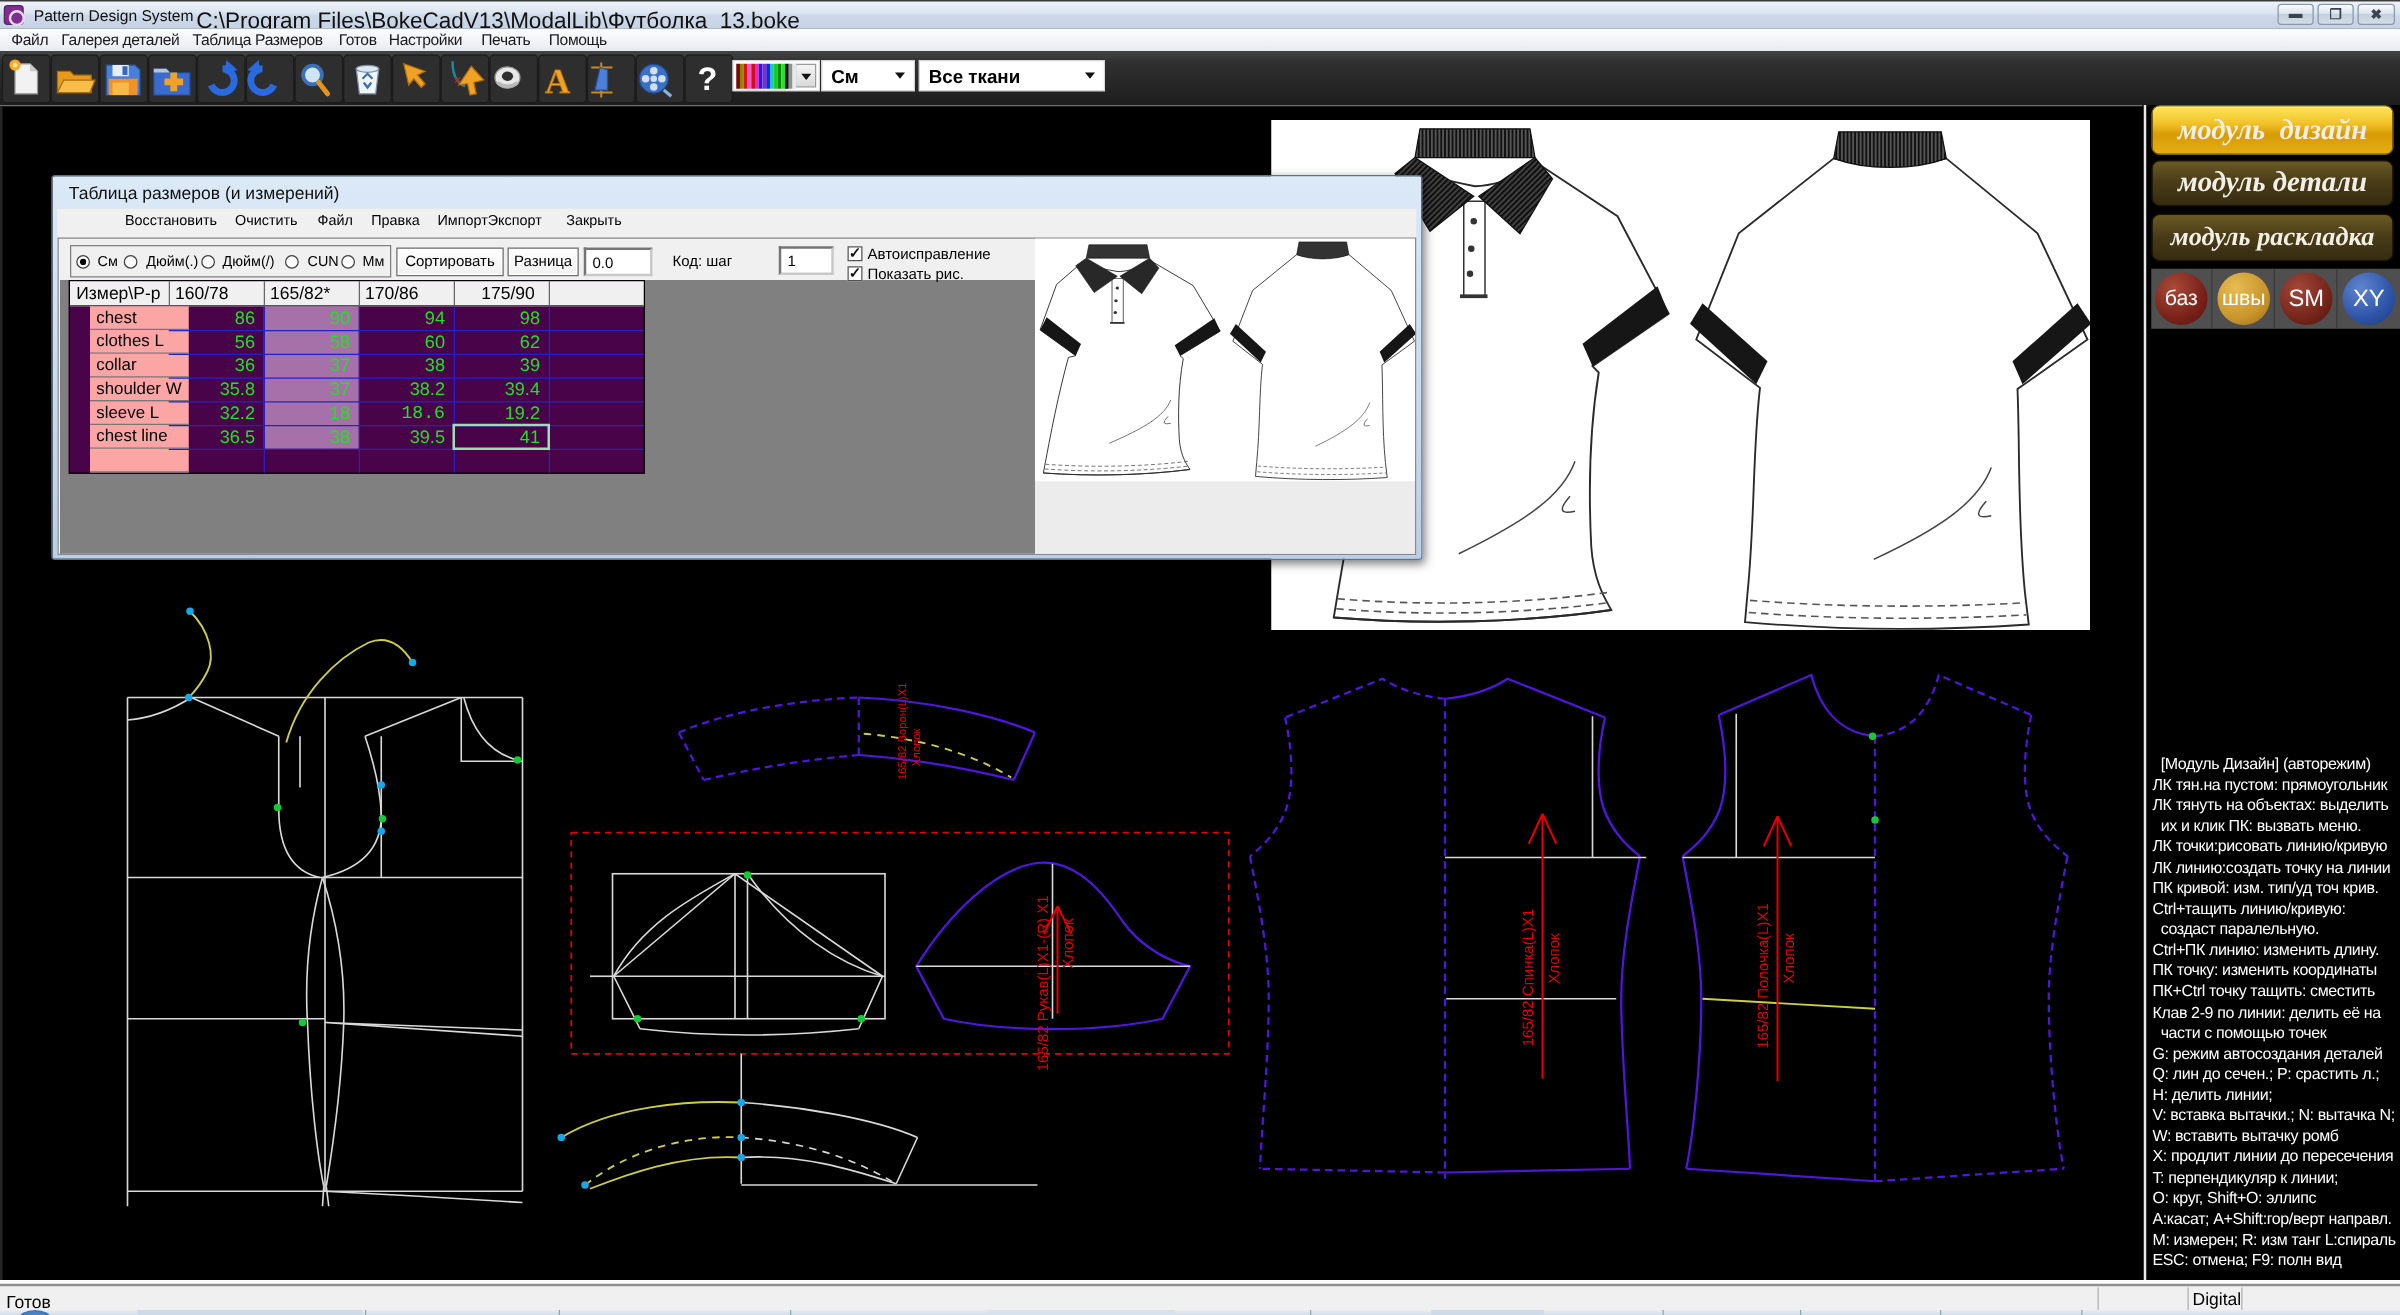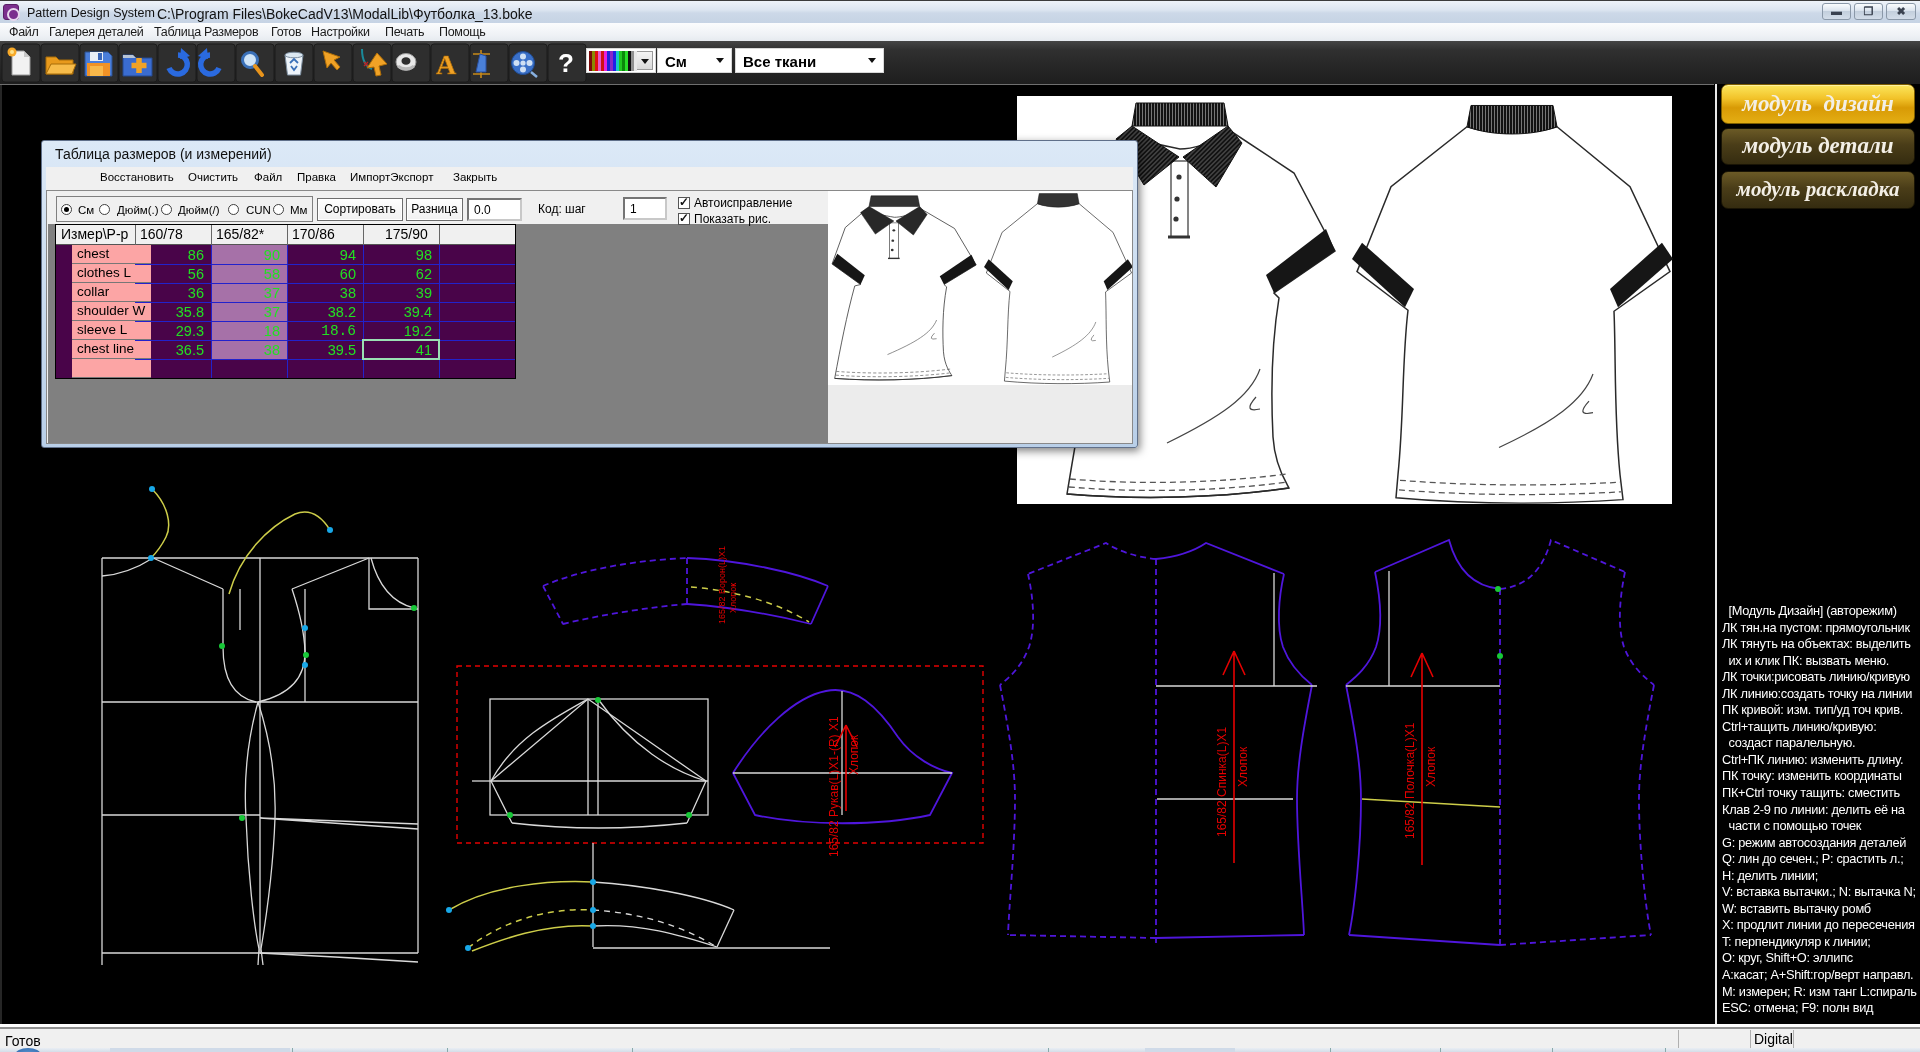--- a/index.html
+++ b/index.html
@@ -8,21 +8,21 @@
 
 
 #titlebar { position:absolute; left:0; top:0; width:1920px; height:23px;
   background:linear-gradient(#eef3f9 0%, #dde6f1 40%, #ccd8e8 55%, #c6d3e4 100%);
   border-top:1px solid #3c3c3c; }
 #appicon { position:absolute; left:3px; top:3px; width:16px; height:16px; border-radius:3px;
   background:#7c2f8e; border:1px solid #5a1f68; }
 #appicon:before { content:""; position:absolute; left:2.5px; top:2.5px; width:9px; height:9px; border-radius:50%;
   border:2px solid #e8d8ee; }
 #title-text { position:absolute; left:27px; top:5px; font-size:12.5px; color:#111; }
-#title-path { position:absolute; left:157px; top:5px; font-size:14px; color:#111; }
+#title-path { position:absolute; left:157px; top:5px; font-size:18px; color:#111; }
 .winbtn { position:absolute; top:2px; height:17px; border:1px solid #8a98a8; border-radius:3px;
   background:linear-gradient(#fafcfe, #dbe4ee 45%, #c3cfdd 50%, #d3dde9); }
 #btn-min { left:1822px; width:29px; }
 #btn-max { left:1854px; width:29px; }
 #btn-close { left:1886px; width:30px; }
 .winbtn span { position:absolute; left:0; right:0; top:1px; text-align:center; font-size:11px; color:#3a4250; font-weight:bold; }
 
 
 #menubar { position:absolute; left:0; top:23px; width:1920px; height:18px;
   background:linear-gradient(#fbfcfd, #eef1f5 70%, #e6eaef 100%); }
@@ -389,20 +389,34 @@
         <circle cx="1500" cy="571" r="3" fill="#18c838"></circle>
       </svg>
     <div style="position:absolute;left:0;top:0;width:2px;height:940px;background:#262626"></div>
   </div>
 
   <div id="sidebar">
     <div class="vline"></div>
     <div class="modbtn" id="mod1">модуль&nbsp;&nbsp;дизайн</div>
     <div class="modbtn" id="mod2">модуль детали</div>
     <div class="modbtn" id="mod3">модуль раскладка</div>
+    <div id="circles">
+      <div class="cell" style="left:0">
+          <div class="circ" style="background:radial-gradient(circle at 35% 30%, #a84a38, #7a221a 60%, #551109); font-size:17px; line-height:42px;">баз</div>
+        </div>
+      <div class="cell" style="left:50px">
+          <div class="circ" style="background:radial-gradient(circle at 35% 30%, #e8bc55, #c9952c 60%, #9a6c12); font-size:17px; line-height:42px;">швы</div>
+        </div>
+      <div class="cell" style="left:100px">
+          <div class="circ" style="background:radial-gradient(circle at 35% 30%, #a2463a, #76251a 60%, #50130b); font-size:19px; line-height:44px;">SM</div>
+        </div>
+      <div class="cell" style="left:150px; border-right:none">
+          <div class="circ" style="background:radial-gradient(circle at 35% 30%, #5f85cf, #2e54a8 60%, #1c3a80); font-size:19px; line-height:44px;">XY</div>
+        </div>
+    </div>
     <div id="helptext">  [Модуль Дизайн] (авторежим)
 ЛК тян.на пустом: прямоугольник
 ЛК тянуть на объектах: выделить
   их и клик ПК: вызвать меню.
 ЛК точки:рисовать линию/кривую
 ЛК линию:создать точку на линии
 ПК кривой: изм. тип/уд точ крив.
 Ctrl+тащить линию/кривую:
   создаст паралельную.
 Ctrl+ПК линию: изменить длину.
@@ -513,21 +527,21 @@
 <div class="num" style="left:79px;top:60px;width:69px;">36</div>
 <div class="num" style="left:155px;top:60px;width:69px;">37</div>
 <div class="num" style="left:231px;top:60px;width:69px;">38</div>
 <div class="num" style="left:307px;top:60px;width:69px;">39</div>
 <div class="lcell" style="top:77px;height:19px;line-height:18px;">shoulder W</div>
 <div class="num" style="left:79px;top:79px;width:69px;">35.8</div>
 <div class="num" style="left:155px;top:79px;width:69px;">37</div>
 <div class="num" style="left:231px;top:79px;width:69px;">38.2</div>
 <div class="num" style="left:307px;top:79px;width:69px;">39.4</div>
 <div class="lcell" style="top:96px;height:19px;line-height:18px;">sleeve L</div>
-<div class="num" style="left:79px;top:98px;width:69px;">29.3</div>
+<div class="num" style="left:79px;top:98px;width:69px;">32.2</div>
 <div class="num" style="left:155px;top:98px;width:69px;">18</div>
 <div class="num" style="left:231px;top:98px;width:69px;font-family:Liberation Mono, monospace;">18.6</div>
 <div class="num" style="left:307px;top:98px;width:69px;">19.2</div>
 <div class="lcell" style="top:115px;height:19px;line-height:18px;">chest line</div>
 <div class="num" style="left:79px;top:117px;width:69px;">36.5</div>
 <div class="num" style="left:155px;top:117px;width:69px;">38</div>
 <div class="num" style="left:231px;top:117px;width:69px;">39.5</div>
 <div class="num" style="left:307px;top:117px;width:69px;">41</div>
 <div class="lcell" style="top:134px;height:19px;line-height:18px;"></div>
 <div class="gl-h" style="top:39px;"></div>

